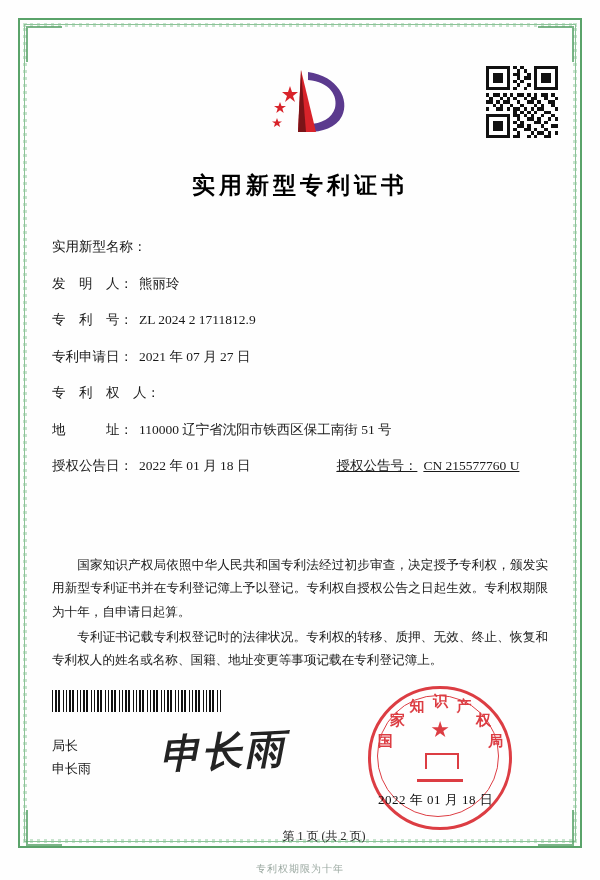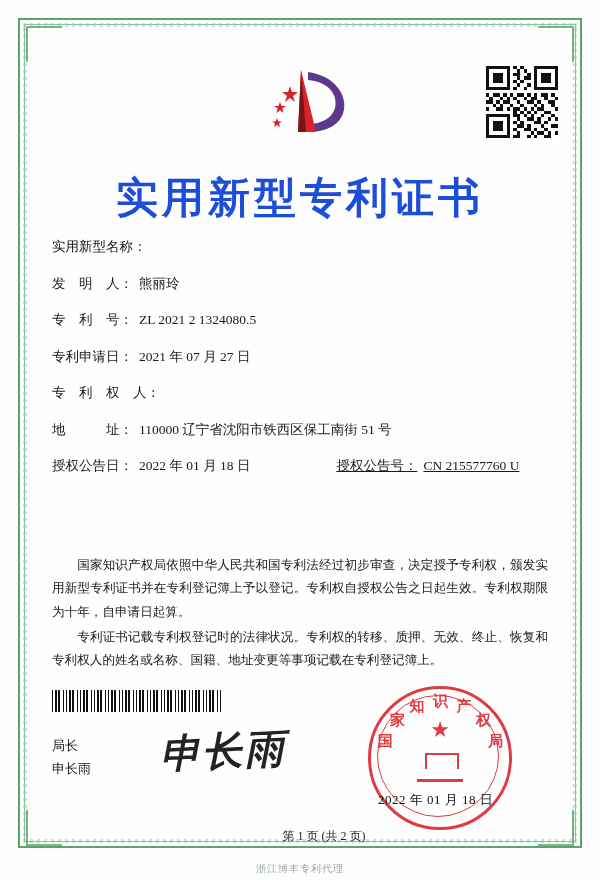--- a/index.html
+++ b/index.html
@@ -81,24 +81,24 @@
     right: 42px; top: 66px;
     width: 72px; height: 72px;
     background: #fff;
   }
 
   .title {
     position: absolute;
     left: 0; top: 170px;
     width: 600px;
     text-align: center;
-    font-size: 42px;
+    font-size: 23px;
     font-weight: bold;
     letter-spacing: 4px;
-    color: #1d4ed8;
+    color: #000000;
     font-family: "Liberation Serif", "DejaVu Serif", serif;
   }
 
   .fields {
     position: absolute;
     left: 52px; top: 240px;
     width: 500px;
   }
   .field-row {
     display: flex;
@@ -386,21 +386,21 @@
   <div class="fields">
     <div class="field-row">
       <span class="field-label">实用新型名称：</span>
     </div>
     <div class="field-row">
       <span class="field-label">发　明　人：</span>
       <span class="field-value">熊丽玲</span>
     </div>
     <div class="field-row">
       <span class="field-label">专　利　号：</span>
-      <span class="field-value">ZL 2021 2 1324080.5</span>
+      <span class="field-value">ZL 2024 2 1711812.9</span>
     </div>
     <div class="field-row">
       <span class="field-label">专利申请日：</span>
       <span class="field-value">2021 年 07 月 27 日</span>
     </div>
     <div class="field-row">
       <span class="field-label">专　利　权　人：</span>
     </div>
     <div class="field-row">
       <span class="field-label">地　　　址：</span>
@@ -439,15 +439,15 @@
       <span style="transform: rotate(-24deg) translate(0,-58px) rotate(24deg) translate(-7px,-8px);">知</span>
       <span style="transform: rotate(0deg) translate(0,-58px) rotate(0deg) translate(-7px,-8px);">识</span>
       <span style="transform: rotate(24deg) translate(0,-58px) rotate(-24deg) translate(-7px,-8px);">产</span>
       <span style="transform: rotate(48deg) translate(0,-58px) rotate(-48deg) translate(-7px,-8px);">权</span>
       <span style="transform: rotate(72deg) translate(0,-58px) rotate(-72deg) translate(-7px,-8px);">局</span>
     </div>
   </div>
   <div class="seal-date">2022 年 01 月 18 日</div>
 
   <div class="page-footer">第 1 页 (共 2 页)</div>
-  <div class="bottom-note">浙江博丰专利代理</div>
+  <div class="bottom-note">专利权期限为十年</div>
 
 </div>
 
 </body></html>

